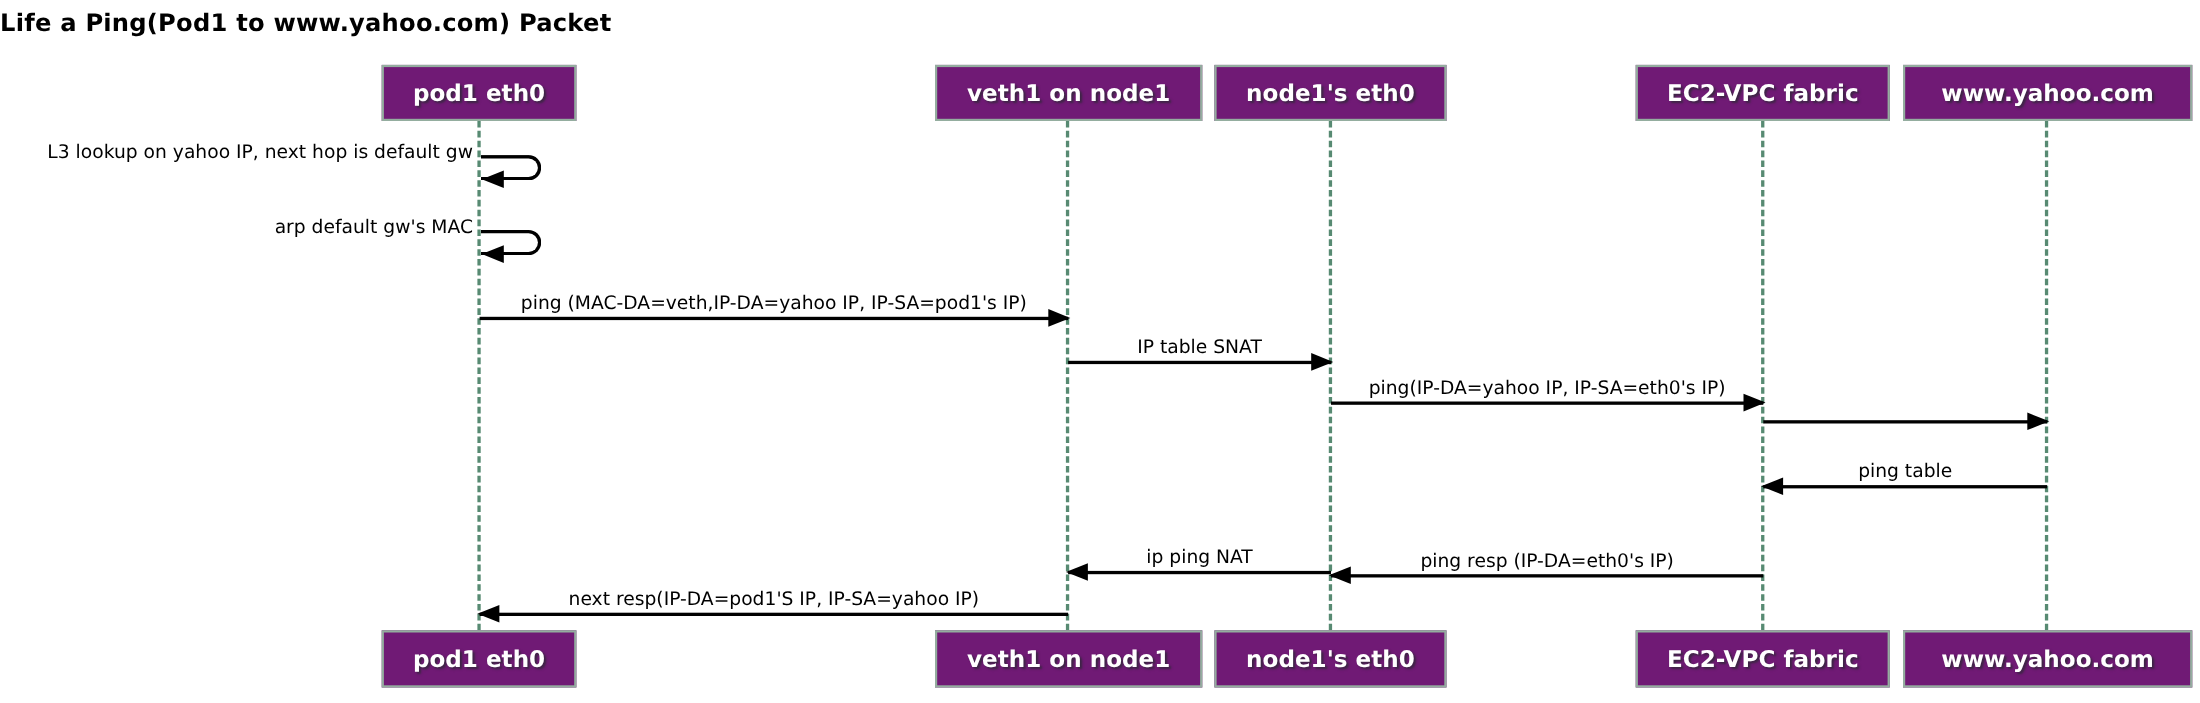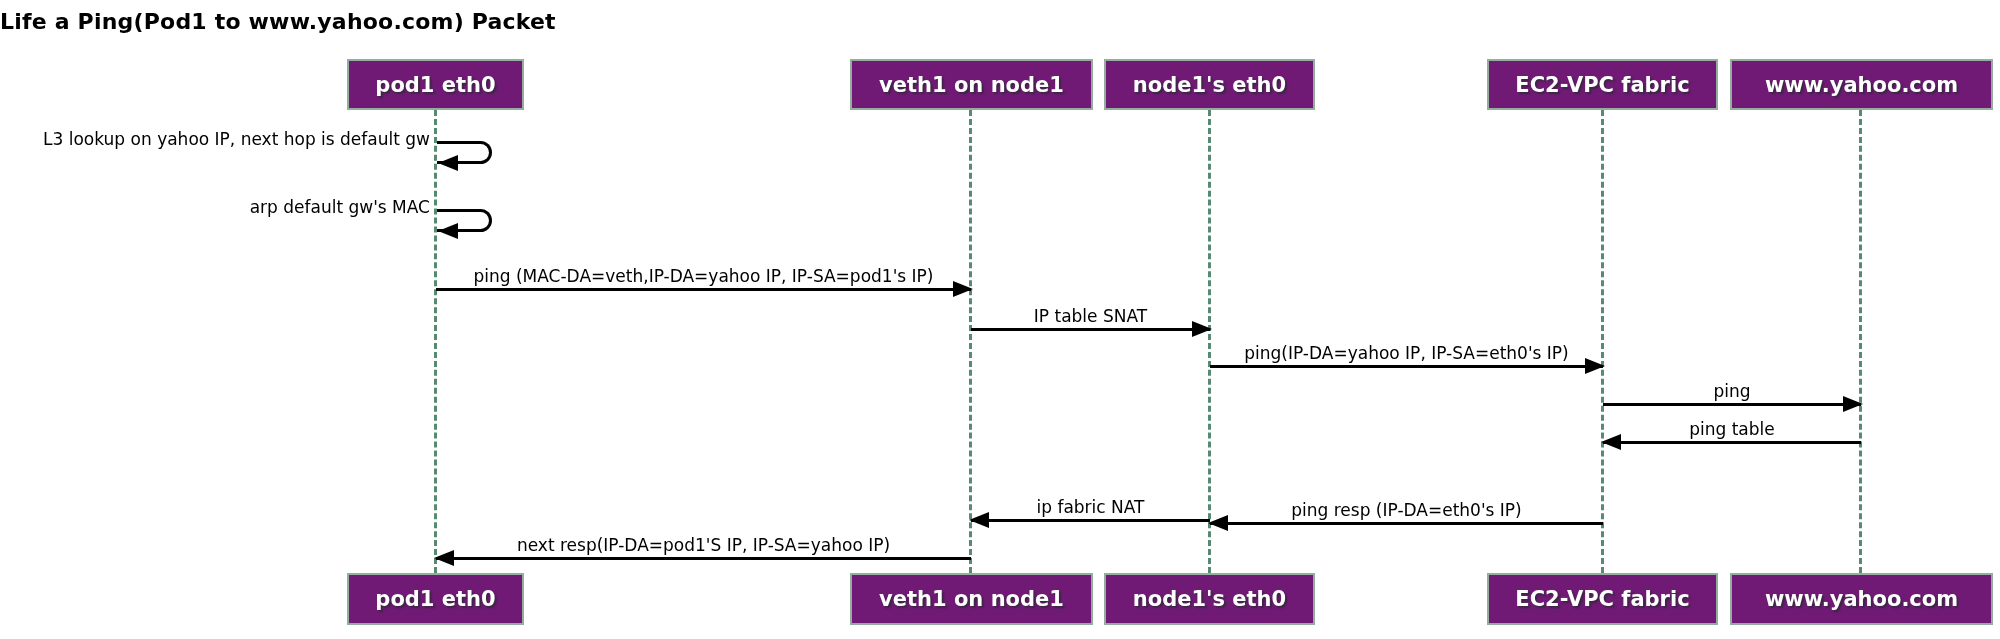--- a/index.html
+++ b/index.html
@@ -77,42 +77,41 @@
   </div>
 
   <div class="msg" style="left:1210px;top:343px;width:393px;">
     <div class="msg-label">ping(IP-DA=yahoo IP, IP-SA=eth0's IP)</div>
     <div class="msg-line">
         <span class="arrow-r"></span>
       </div>
   </div>
 
   <div class="msg" style="left:1603px;top:381px;width:258px;">
-    <div class="msg-label">ping</div>
     <div class="msg-line">
         <span class="arrow-r"></span>
       </div>
   </div>
 
   <div class="msg" style="left:1603px;top:419px;width:258px;">
     <div class="msg-label">ping table</div>
     <div class="msg-line">
         <span class="arrow-l"></span>
       </div>
   </div>
 
   <div class="msg" style="left:1210px;top:458px;width:393px;margin-top:42px;">
     <div class="msg-label">ping resp (IP-DA=eth0's IP)</div>
     <div class="msg-line">
         <span class="arrow-l"></span>
       </div>
   </div>
 
   <div class="msg" style="left:971px;top:497px;width:239px;">
-    <div class="msg-label">ip fabric NAT</div>
+    <div class="msg-label">ip ping NAT</div>
     <div class="msg-line">
         <span class="arrow-l"></span>
       </div>
   </div>
 
   <div class="msg" style="left:436px;top:535px;width:535px;">
     <div class="msg-label">next resp(IP-DA=pod1'S IP, IP-SA=yahoo IP)</div>
     <div class="msg-line">
         <span class="arrow-l"></span>
       </div>

